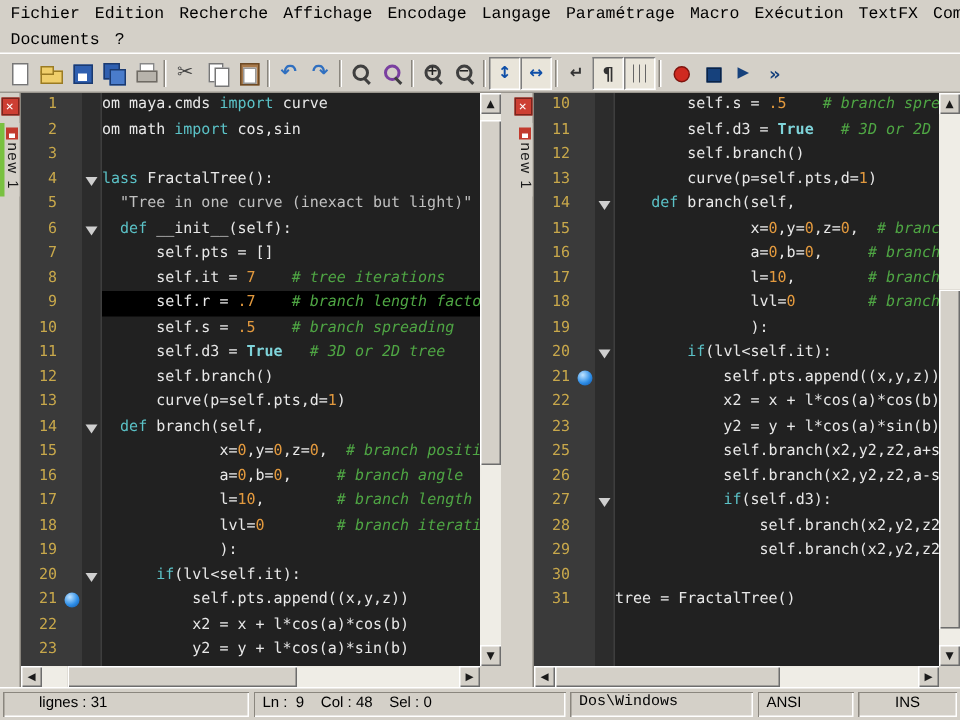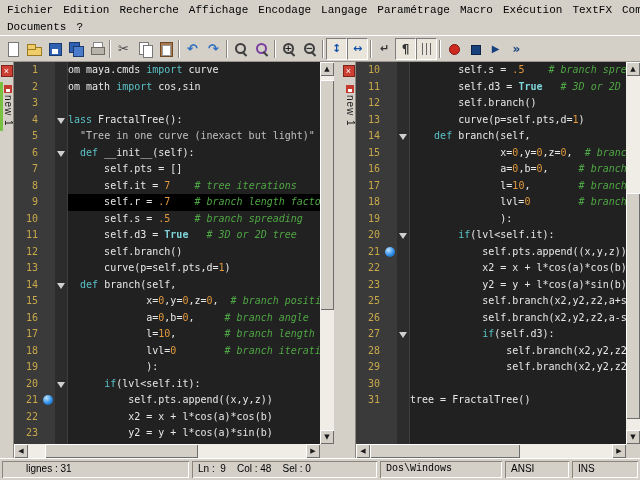--- a/index.html
+++ b/index.html
@@ -91,24 +91,24 @@
   .vthumb{position:absolute;left:0;width:14px;background:#d4d0c8;box-shadow:inset 1px 1px 0 #fff,inset -1px -1px 0 #6d6d6d;}
   .corner{height:14px;flex:none;background:#d4d0c8;}
   .hscroll{height:14px;display:flex;background:#d4d0c8;flex:none;}
   .htrack{flex:1;position:relative;background:#efede6;}
   .hthumb{position:absolute;top:0;height:14px;background:#d4d0c8;box-shadow:inset 1px 1px 0 #fff,inset -1px -1px 0 #6d6d6d;}
 
   
   .statusbar{height:22px;border-top:1px solid #fff;display:flex;align-items:center;gap:3px;padding:0 2px;}
   .sbpanel{height:17px;line-height:16px;font-size:10px;color:#000;padding:0 6px;box-shadow:inset 1px 1px 0 #8a867e,inset -1px -1px 0 #fff;white-space:pre;overflow:hidden;}
   .sb1{flex:1;padding-left:24px;}
-  .sb2{width:185px;flex:none;}
+  .sb2{width:208px;flex:none;}
   .sb3{width:122px;flex:none;font-family:Liberation Mono, monospace;}
   .sb4{width:64px;flex:none;}
-  .sb5{width:66px;flex:none;}
+  .sb5{width:66px;flex:none;text-align:center;}
 </style>
 </head>
 <body>
 
 <div class="app">
 
   <div class="menubar">
     <div class="menurow" id="menurow1">
         <span class="menu-item">Fichier</span>
         <span class="menu-item">Edition</span>

